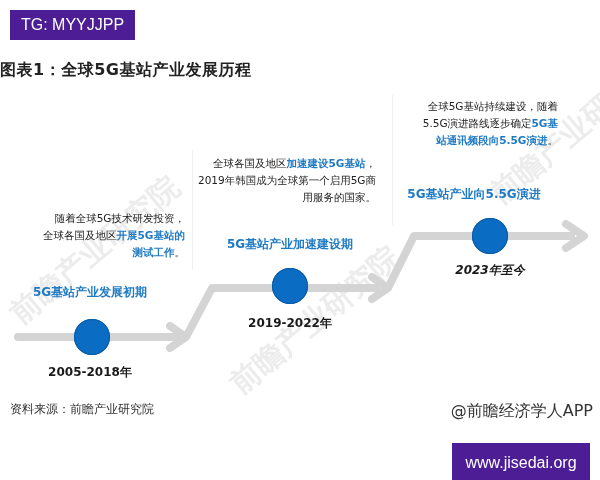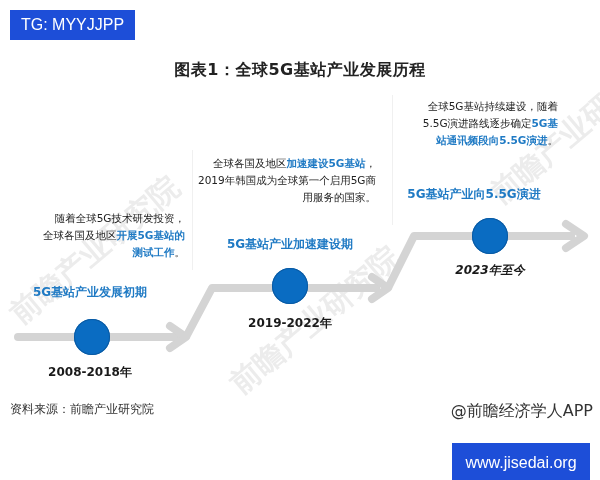--- a/index.html
+++ b/index.html
@@ -10,21 +10,21 @@
     body {
       width: 600px;
       height: 480px;
       position: relative;
       overflow: hidden;
       font-family: "DejaVu Sans", "Liberation Sans", sans-serif;
       color: #1a1a1a;
     }
     .badge {
       position: absolute;
-      background: #1d4ed8;
+      background: #4c1d95;
       color: #ffffff;
       font-family: "Liberation Sans", "DejaVu Sans", sans-serif;
       display: flex;
       align-items: center;
       justify-content: center;
     }
     .badge-top {
       left: 10px;
       top: 10px;
       width: 125px;
@@ -36,21 +36,21 @@
       top: 443px;
       width: 138px;
       height: 40px;
       font-size: 16px;
     }
     .title {
       position: absolute;
       left: 0;
       top: 60px;
       width: 600px;
-      text-align: center;
+      text-align: left;
       font-size: 16px;
       font-weight: bold;
       color: #222222;
       letter-spacing: 0.5px;
     }
     .watermark {
       position: absolute;
       color: #ececec;
       font-size: 30px;
       font-weight: bold;
@@ -144,21 +144,21 @@
   <polyline points="566,224 584,236 566,248" fill="none" stroke="#d4d4d4" stroke-width="8" stroke-linejoin="round" stroke-linecap="round"></polyline>
 </svg>
 
 <div class="desc" style="left:-5px; top:210px;">
   <span>随着全球5G技术研发投资，</span><br>
   <span>全球各国及地区</span><span class="hl">开展5G基站的</span><br>
   <span class="hl">测试工作</span><span>。</span>
 </div>
 <div class="stage-label" style="left:-10px; top:284px;">5G基站产业发展初期</div>
 <div class="circle" style="left:74px; top:319px;"></div>
-<div class="year" style="left:10px; top:364px;">2008-2018年</div>
+<div class="year" style="left:10px; top:364px;">2005-2018年</div>
 
 <div class="desc" style="left:196px; top:155px; width:180px;">
   <span>全球各国及地区</span><span class="hl">加速建设5G基站</span><span>，2019年韩国成为全球第一个启用5G商用服务的国家。</span>
 </div>
 <div class="stage-label" style="left:190px; top:236px;">5G基站产业加速建设期</div>
 <div class="circle" style="left:272px; top:268px;"></div>
 <div class="year" style="left:210px; top:315px;">2019-2022年</div>
 
 <div class="desc" style="left:418px; top:98px; width:140px;">
   <span>全球5G基站持续建设，随着5.5G演进路线逐步确定</span><span class="hl">5G基站通讯频段向5.5G演进</span><span>。</span>

